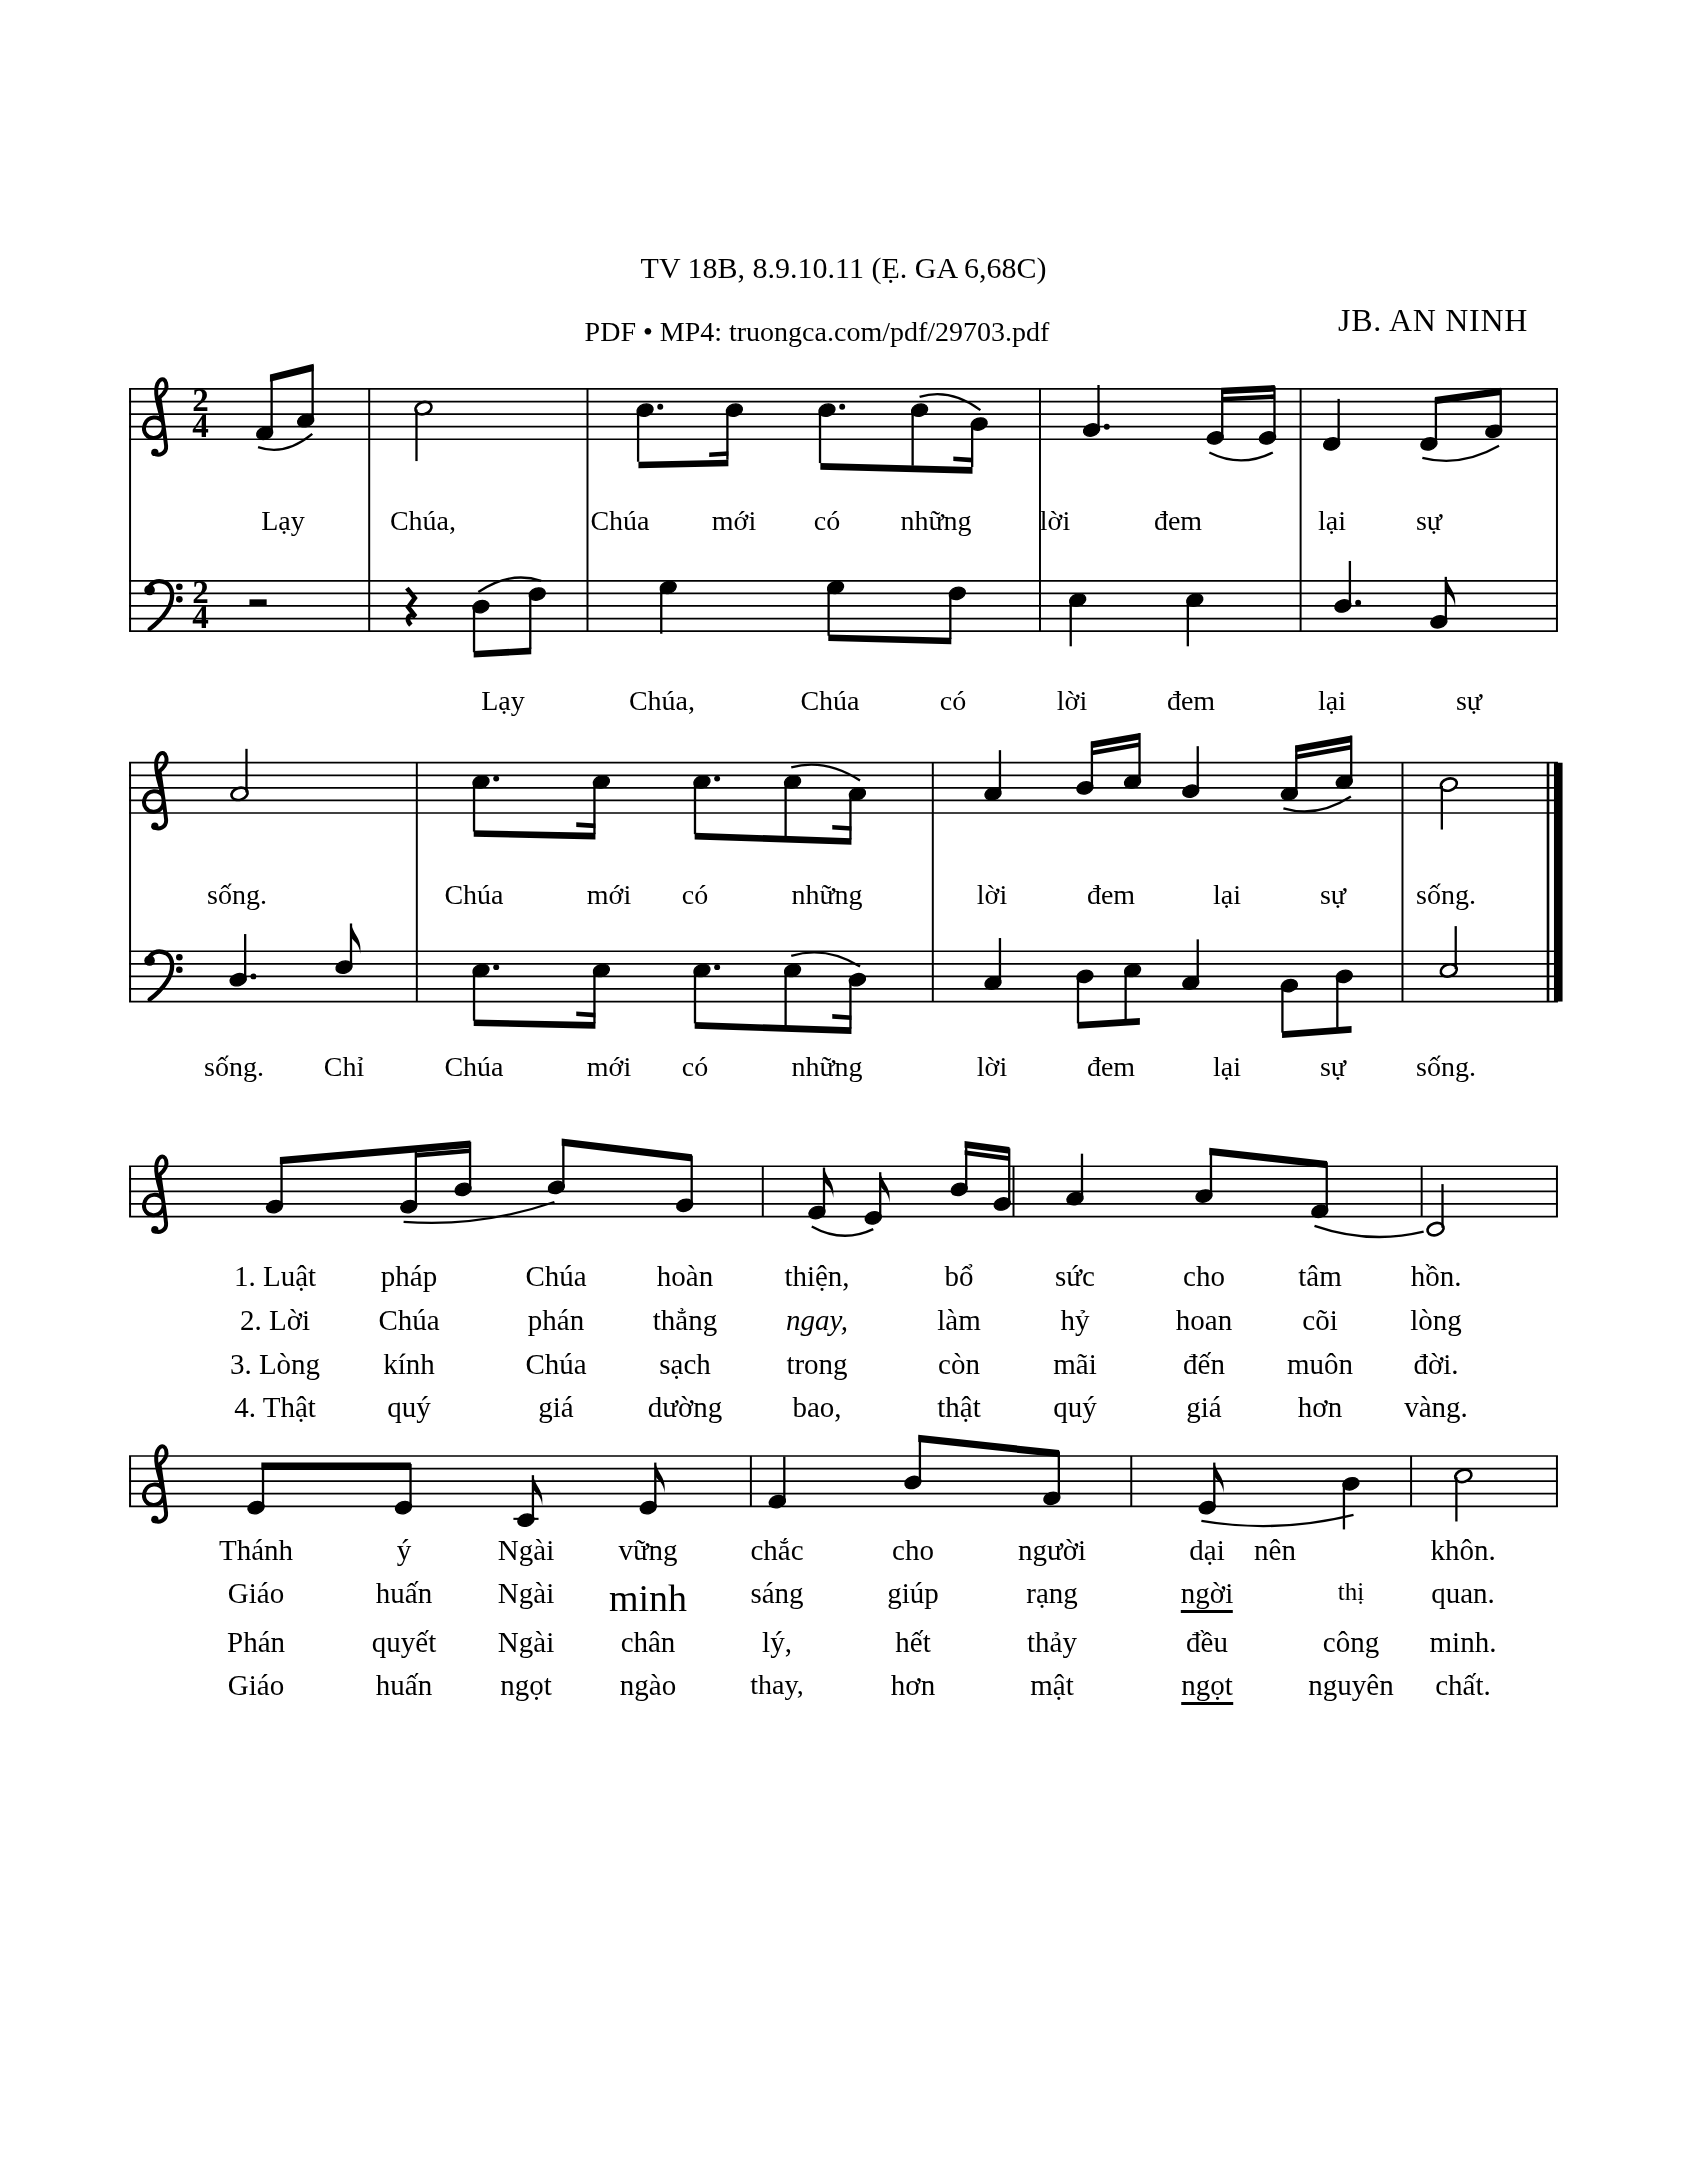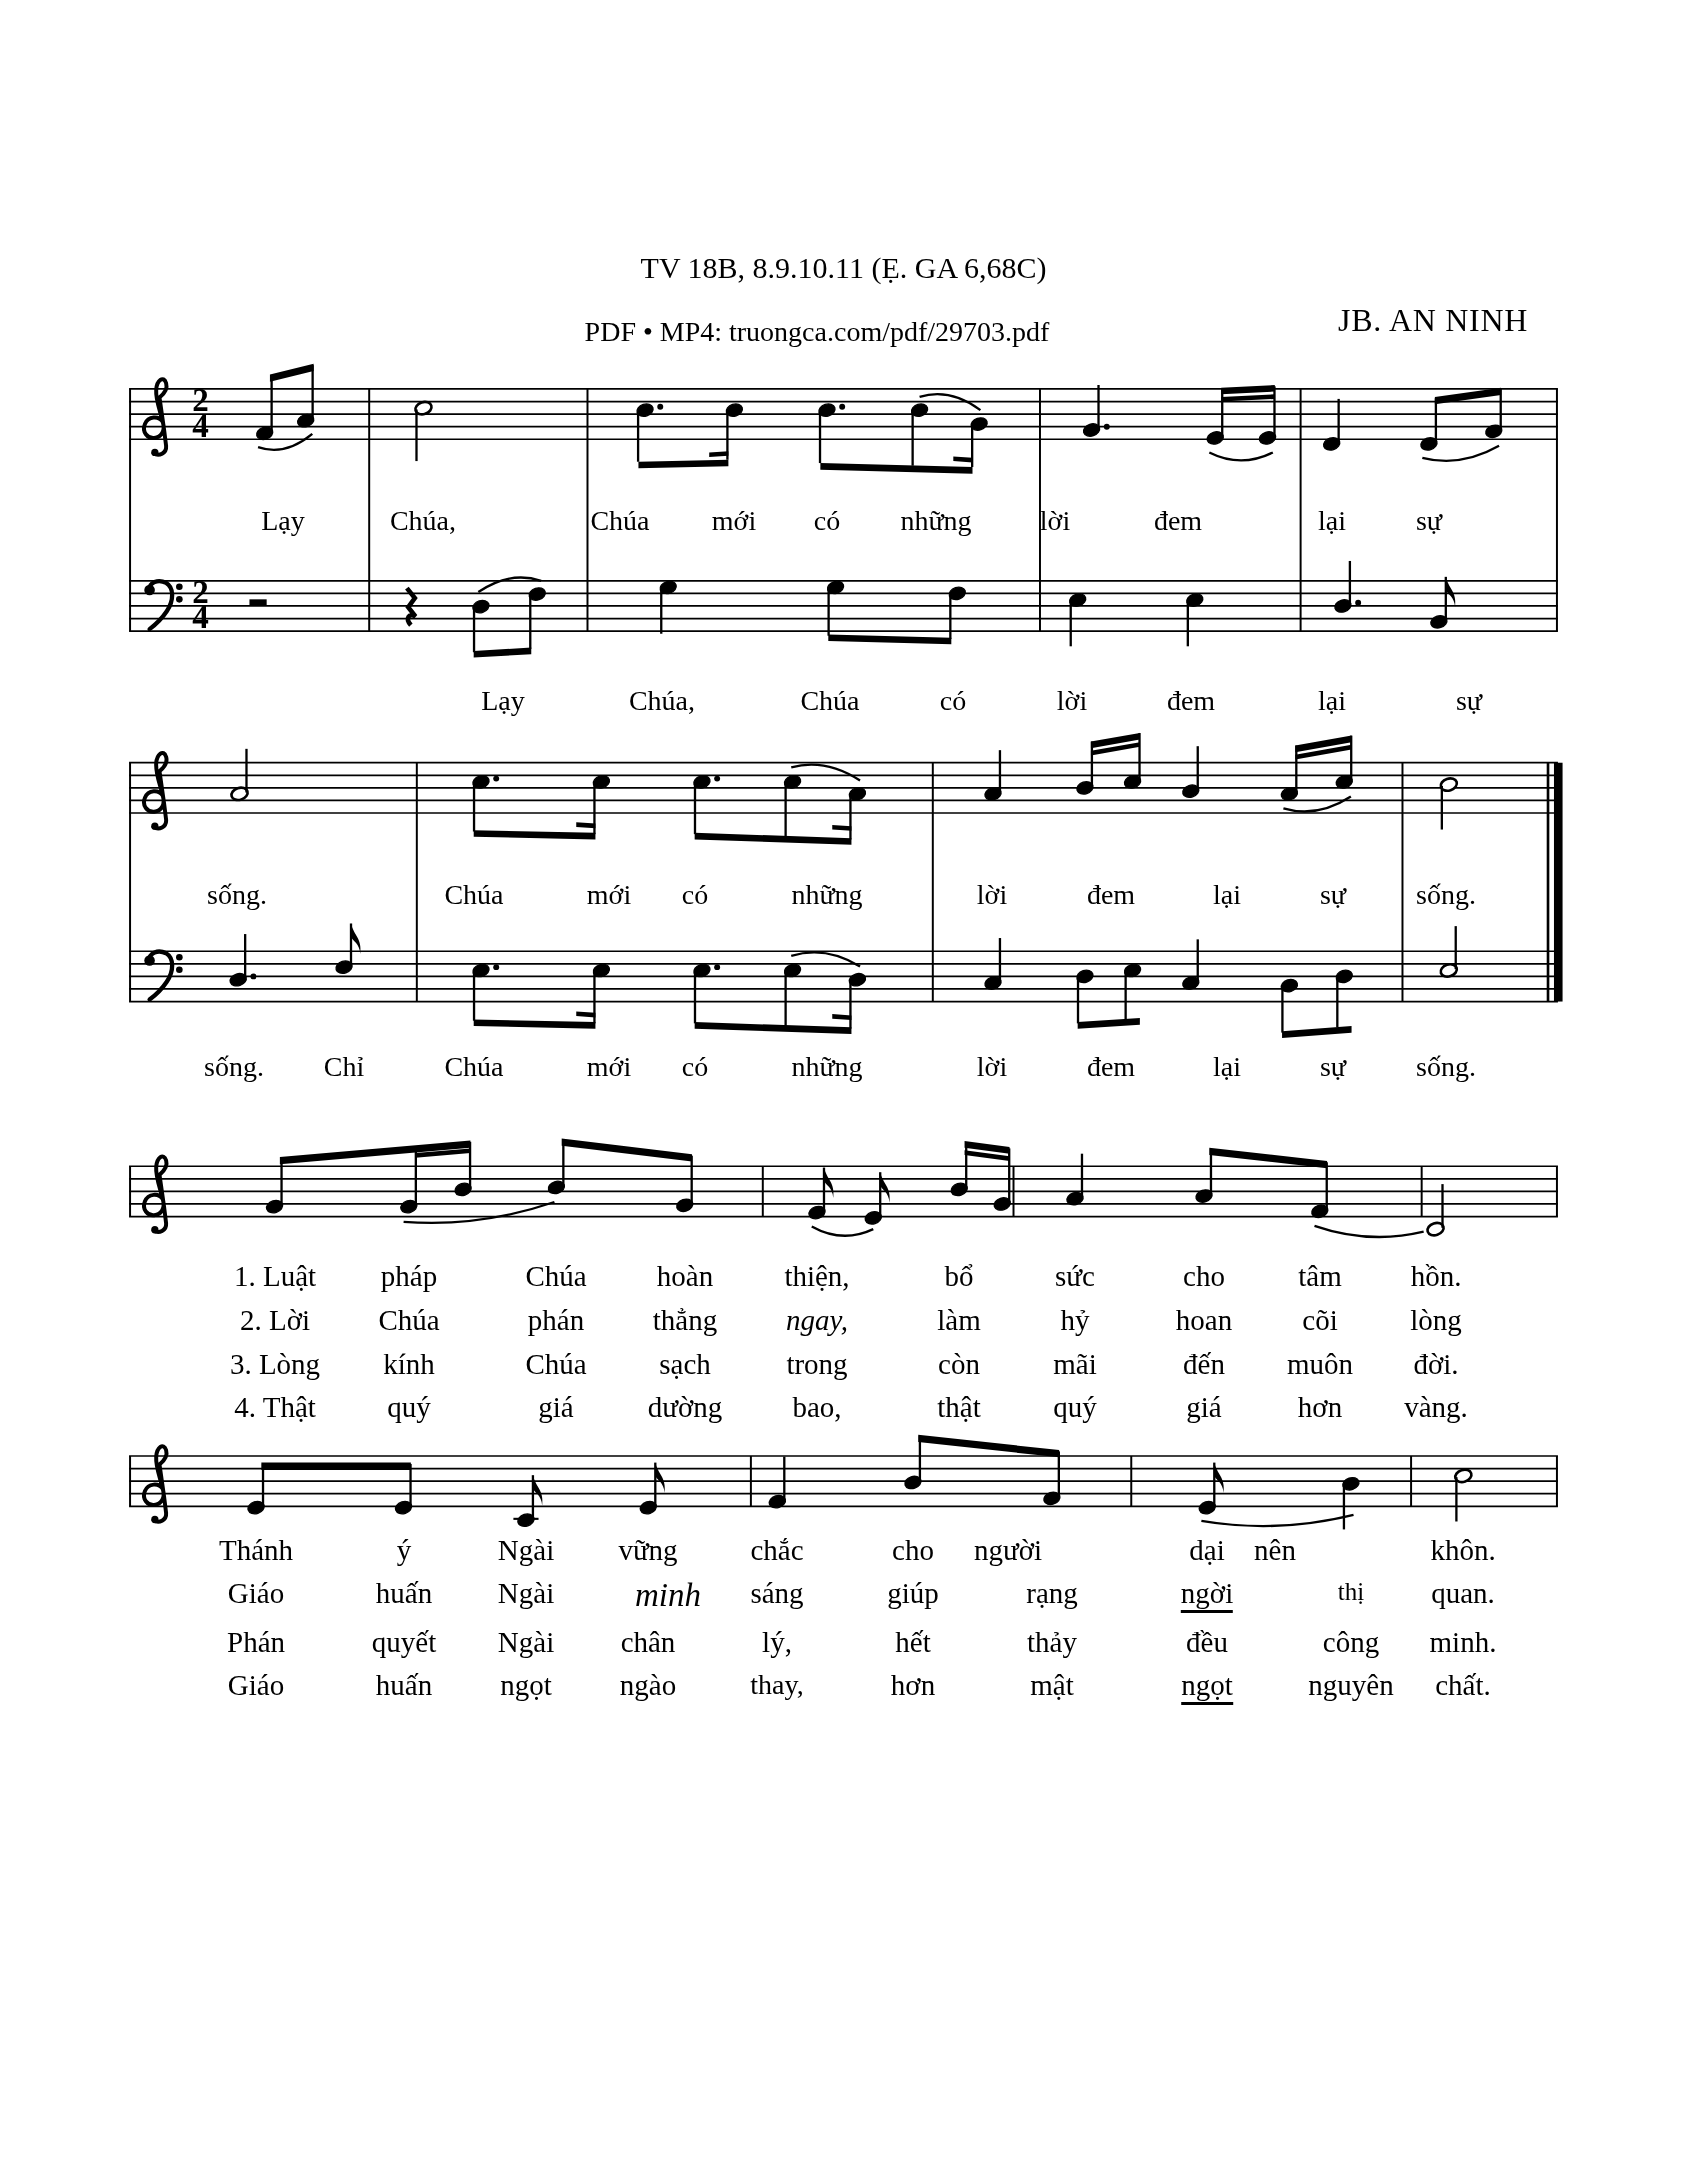--- a/index.html
+++ b/index.html
@@ -585,30 +585,30 @@
       <span style="left: 1320px; font-size: 29px;">hơn</span>
       <span style="left: 1436px; font-size: 29px;">vàng.</span>
     </div>
     <div class="lyric-row" style="top: 1536px; height: 29px;">
       <span style="left: 256px; font-size: 29px;">Thánh</span>
       <span style="left: 404px; font-size: 29px;">ý</span>
       <span style="left: 526px; font-size: 29px;">Ngài</span>
       <span style="left: 648px; font-size: 29px;">vững</span>
       <span style="left: 777px; font-size: 29px;">chắc</span>
       <span style="left: 913px; font-size: 29px;">cho</span>
-      <span style="left: 1008px; font-size: 29px;">người</span>
+      <span style="left: 1052px; font-size: 29px;">người</span>
       <span style="left: 1207px; font-size: 29px;">dại</span>
       <span style="left: 1275px; font-size: 29px;">nên</span>
       <span style="left: 1463px; font-size: 29px;">khôn.</span>
     </div>
     <div class="lyric-row" style="top: 1579px; height: 29px;">
       <span style="left: 256px; font-size: 29px;">Giáo</span>
       <span style="left: 404px; font-size: 29px;">huấn</span>
       <span style="left: 526px; font-size: 29px;">Ngài</span>
-      <span style="left: 668px; font-size: 33px; font-style: italic;">minh</span>
+      <span style="left: 648px; font-size: 38px;">minh</span>
       <span style="left: 777px; font-size: 29px;">sáng</span>
       <span style="left: 913px; font-size: 29px;">giúp</span>
       <span style="left: 1052px; font-size: 29px;">rạng</span>
       <span class="ul" style="left: 1207px; font-size: 29px;">ngời</span>
       <span style="left: 1351px; font-size: 25px; text-align: center;">thị</span>
       <span style="left: 1463px; font-size: 29px;">quan.</span>
     </div>
     <div class="lyric-row" style="top: 1628px; height: 29px;">
       <span style="left: 256px; font-size: 29px;">Phán</span>
       <span style="left: 404px; font-size: 29px;">quyết</span>

